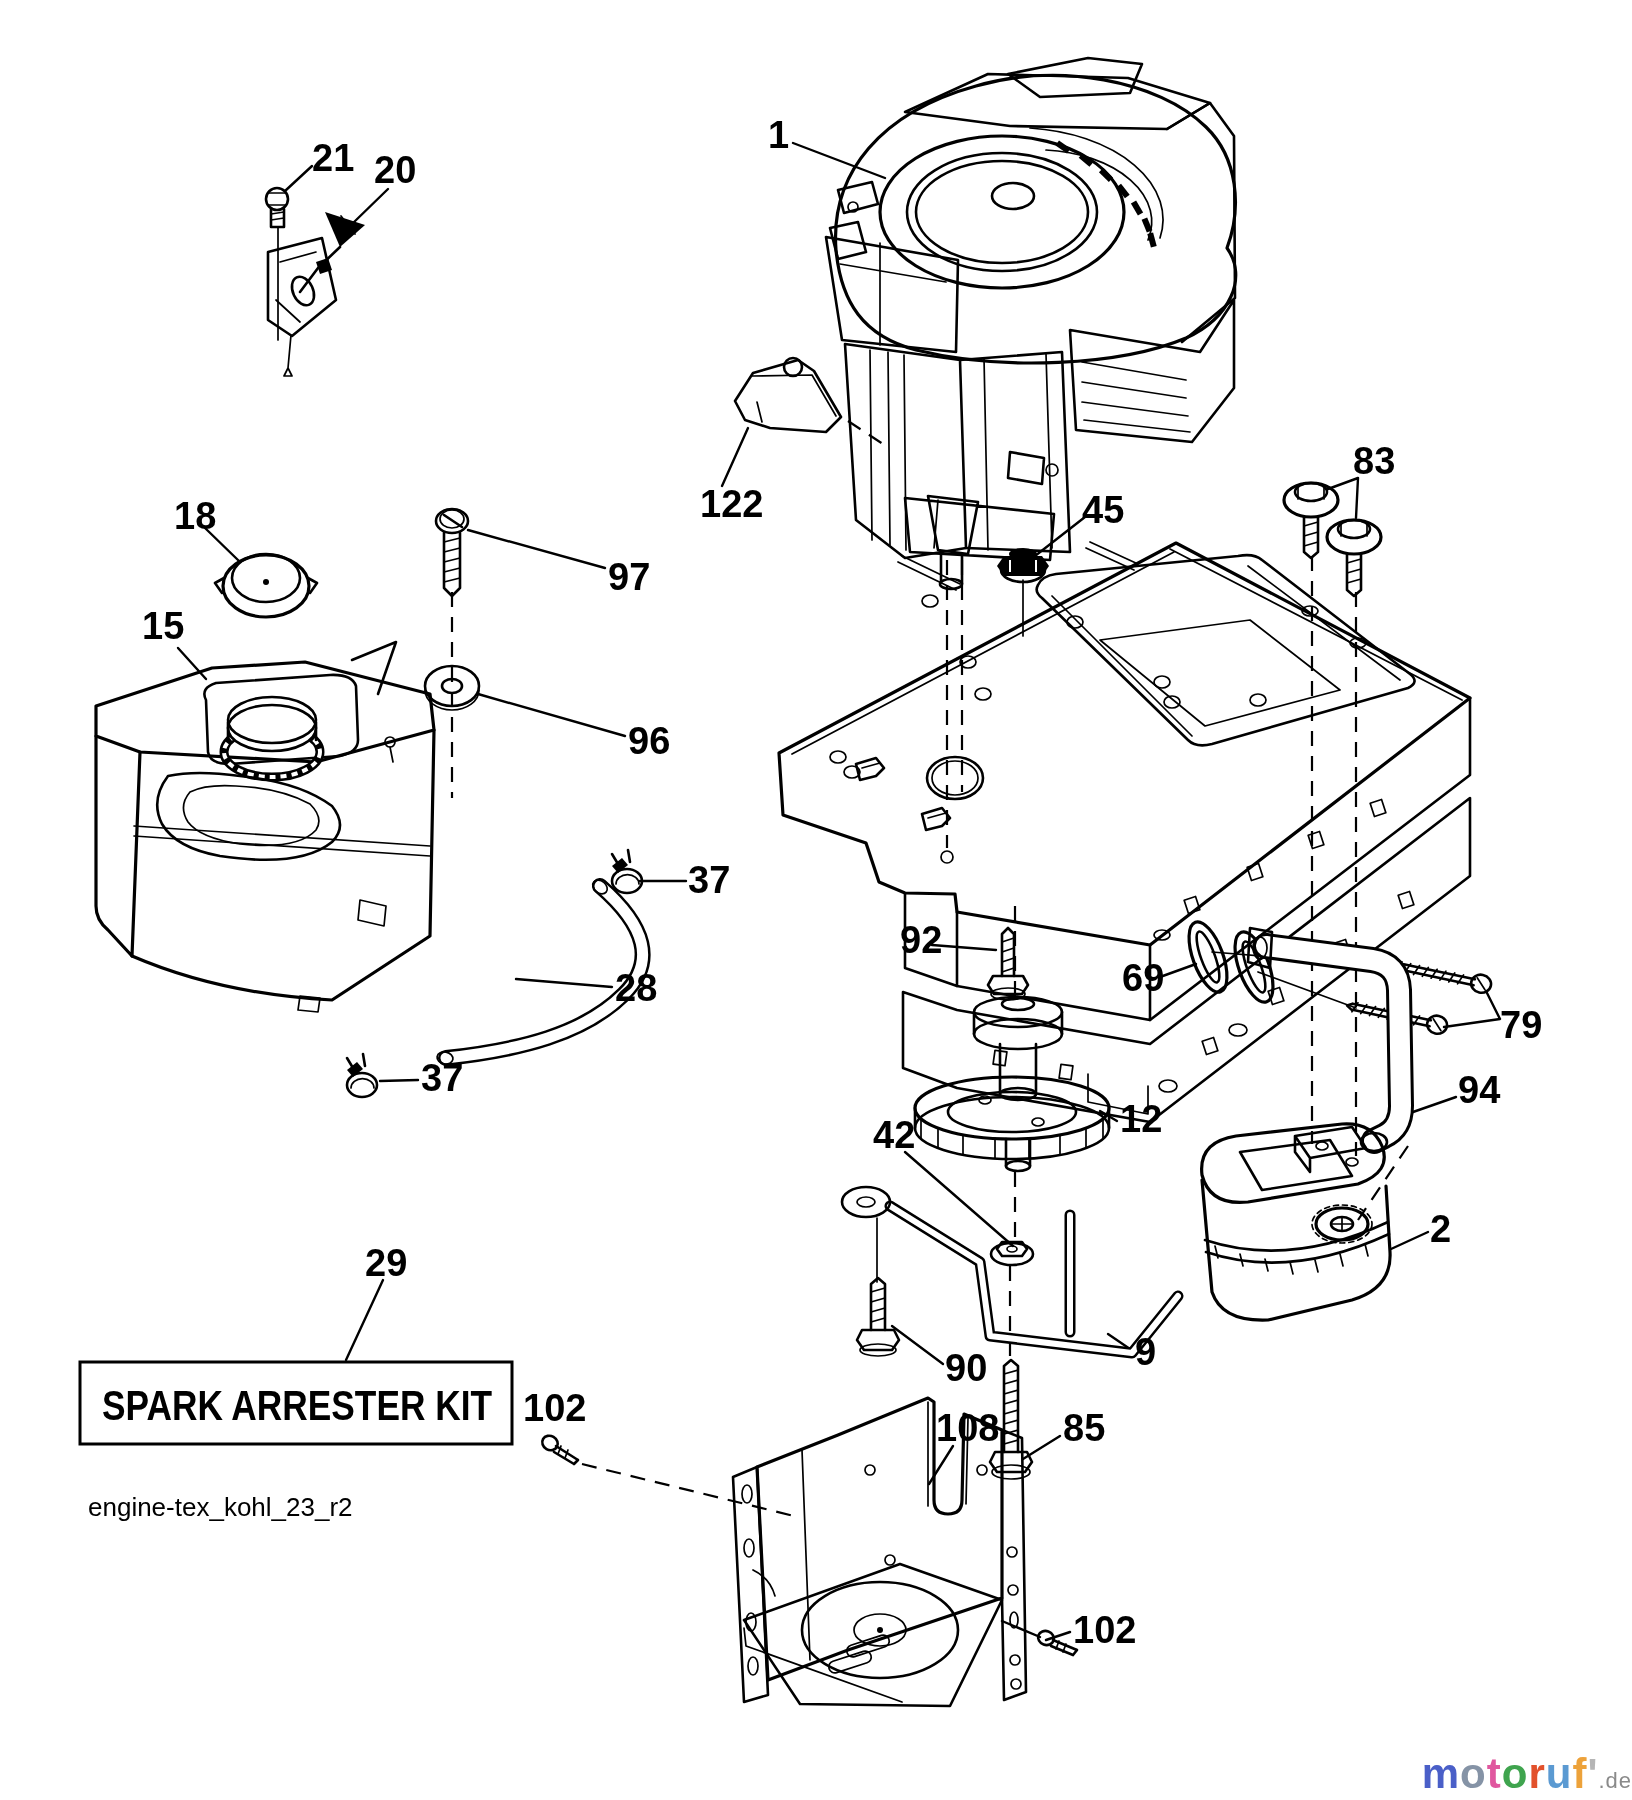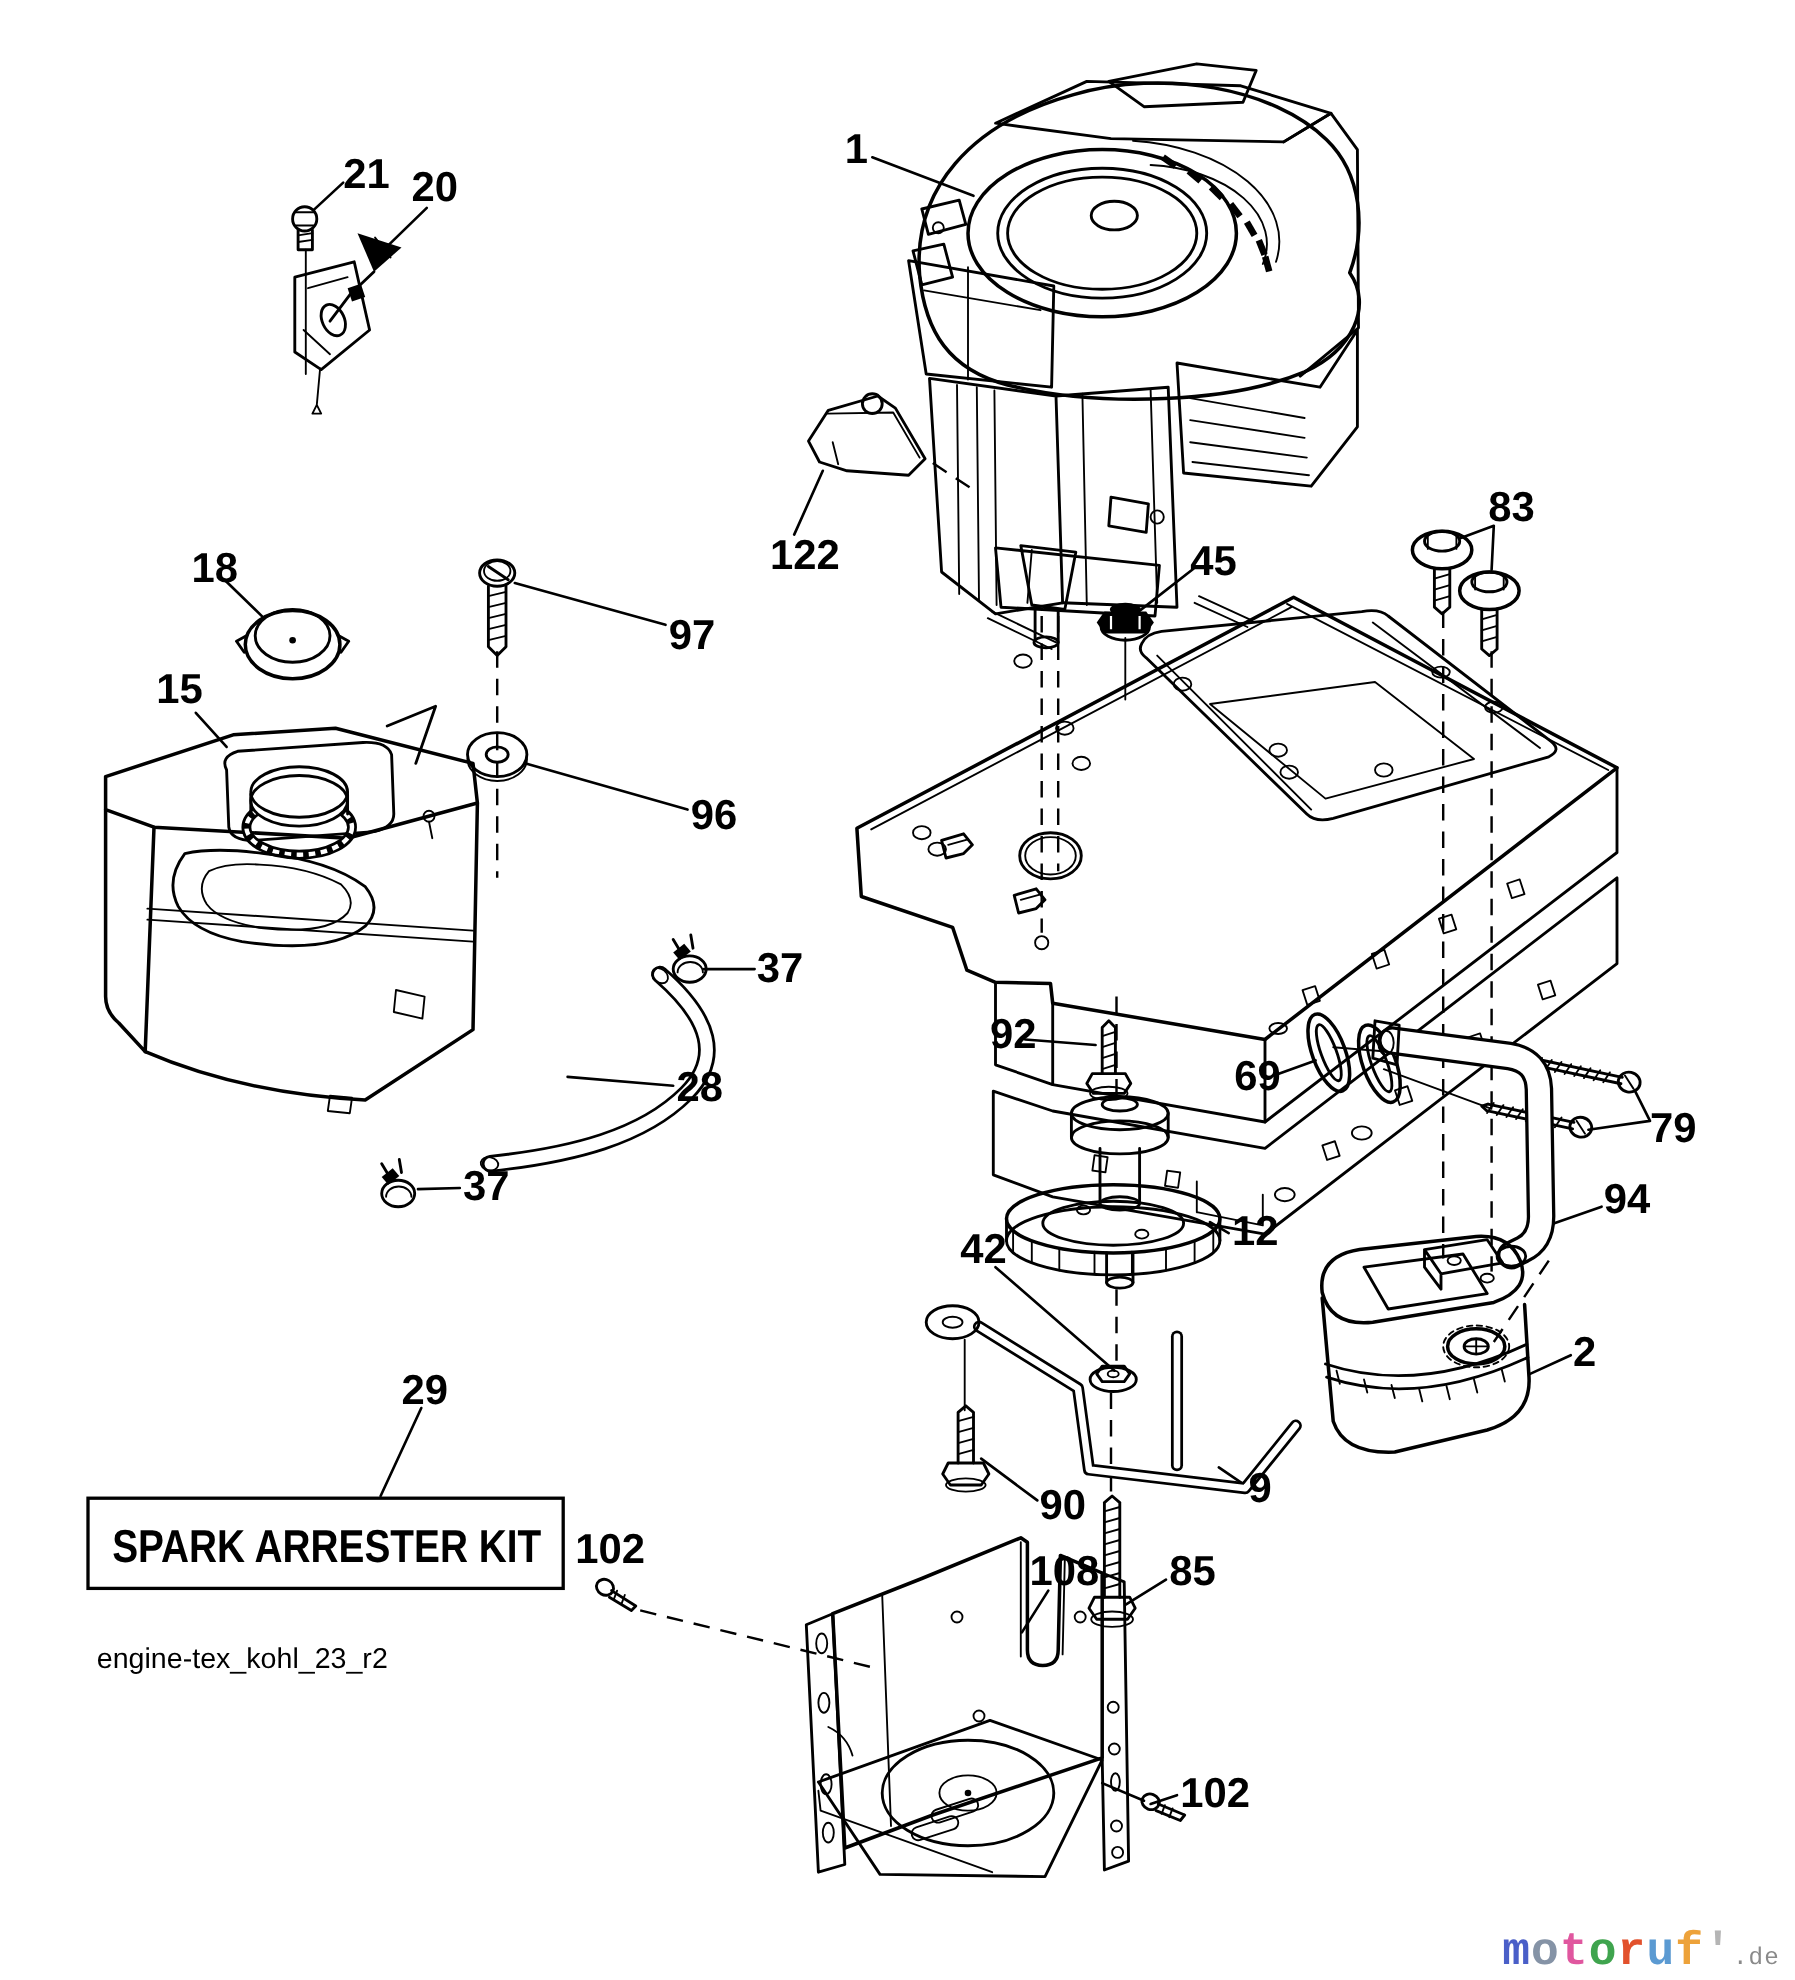--- a/index.html
+++ b/index.html
@@ -9,21 +9,21 @@
   .ln{fill:none;stroke:#000;stroke-width:2.6;stroke-linejoin:round;stroke-linecap:round;}
   .ln3{fill:none;stroke:#000;stroke-width:3.2;stroke-linejoin:round;stroke-linecap:round;}
   .thin{fill:none;stroke:#000;stroke-width:1.7;stroke-linejoin:round;stroke-linecap:round;}
   .dash{fill:none;stroke:#000;stroke-width:2.2;stroke-dasharray:15 10;}
   .fillb{fill:#000;stroke:none;}
   .wfill{fill:#fff;}
   .lead{fill:none;stroke:#000;stroke-width:2.4;stroke-linecap:round;}
   .plabel{font-family:"Liberation Sans",sans-serif;font-weight:bold;font-size:38px;fill:#000;}
   .boxlabel{font-family:"Liberation Sans",sans-serif;font-weight:bold;font-size:42px;fill:#000;}
   .footnote{font-family:"Liberation Sans",sans-serif;font-size:26px;fill:#000;}
-  #watermark{position:absolute;right:14px;bottom:2px;font-family:Liberation Mono, monospace;
+  #watermark{position:absolute;right:0;bottom:2px;font-family:Liberation Sans, sans-serif;
              font-weight:bold;font-size:42px;letter-spacing:1px;user-select:none;margin-left:16px;}
   #watermark .tld{font-size:22px;font-weight:normal;}
 </style>
 </head>
 <body>
 
 <div id="stage">
 <svg width="1632" height="1800" viewBox="0 0 1632 1800">
 
   <g>

